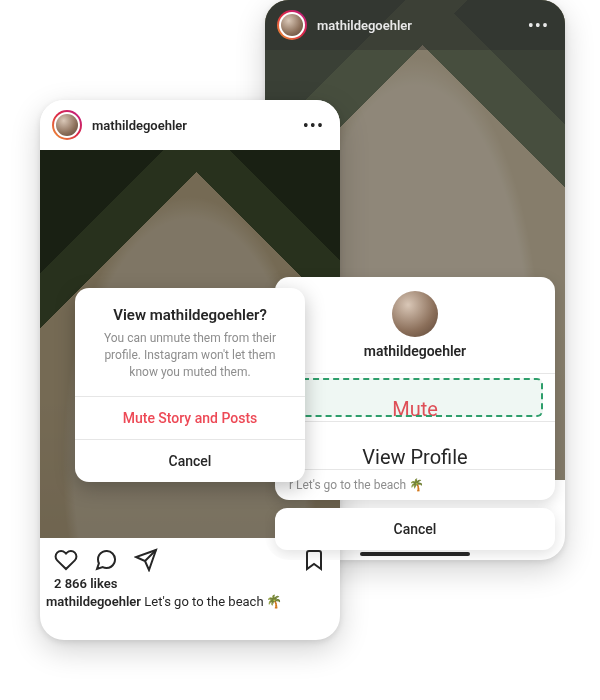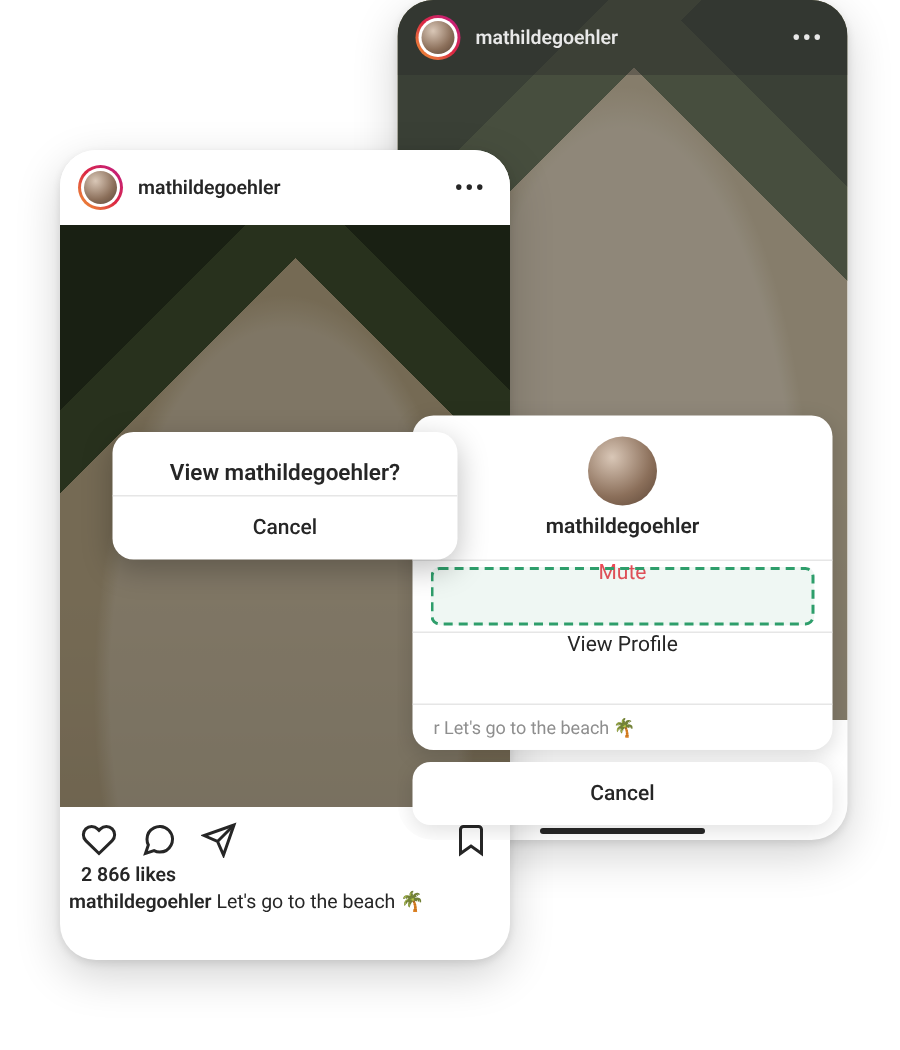--- a/index.html
+++ b/index.html
@@ -156,22 +156,22 @@
     width:46px; height:46px; border-radius:50%;
     background: radial-gradient(circle at 35% 30%, #d9c7b7 0%, #8b6f5a 60%, #5a4435 100%);
   }
   .cardB .uname {
     font-size:14px; font-weight:600; color:#262626;
     padding-bottom:14px;
   }
   .cardB .optrow {
     border-top:1px solid #e6e6e6;
     height:48px;
-    display:flex; align-items:flex-start; justify-content:center;
-    font-size:14px;
+    display:flex; align-items:flex-end; justify-content:center;
+    font-size:20px;
     cursor:pointer;
     position:relative;
   }
   .cardB .mute { color:#ed4956; }
   .cardB .view { color:#262626; }
   .cardB .captionline {
     border-top:1px solid #e6e6e6;
     font-size:12px; color:#8e8e8e;
     padding:8px 14px;
   }
@@ -266,20 +266,22 @@
       <div class="username">mathildegoehler</div>
       <div class="more">•••</div>
     </div>
 
     <div class="photo photo-a">
       <div class="dim"></div>
     </div>
 
     <div class="dialogA">
       <div class="title">View mathildegoehler?</div>
+      <div class="desc">You can unmute them from their profile. Instagram won't let them know you muted them.</div>
+      <div class="row danger">Mute Story and Posts</div>
       <div class="row cancel">Cancel</div>
     </div>
 
     <div class="actions">
       <svg class="icon" viewBox="0 0 24 24" fill="none" stroke="#262626" stroke-width="2">
           <path d="M20.8 4.6a5.5 5.5 0 0 0-7.8 0L12 5.6l-1-1a5.5 5.5 0 0 0-7.8 7.8l1 1L12 21l7.8-7.6 1-1a5.5 5.5 0 0 0 0-7.8z"></path>
         </svg>
       <svg class="icon" viewBox="0 0 24 24" fill="none" stroke="#262626" stroke-width="2">
           <path d="M21 11.5a8.38 8.38 0 0 1-.9 3.8 8.5 8.5 0 0 1-7.6 4.7 8.38 8.38 0 0 1-3.8-.9L3 21l1.9-5.7a8.38 8.38 0 0 1-.9-3.8 8.5 8.5 0 0 1 4.7-7.6 8.38 8.38 0 0 1 3.8-.9h.5a8.48 8.48 0 0 1 8 8v.5z"></path>
         </svg>

